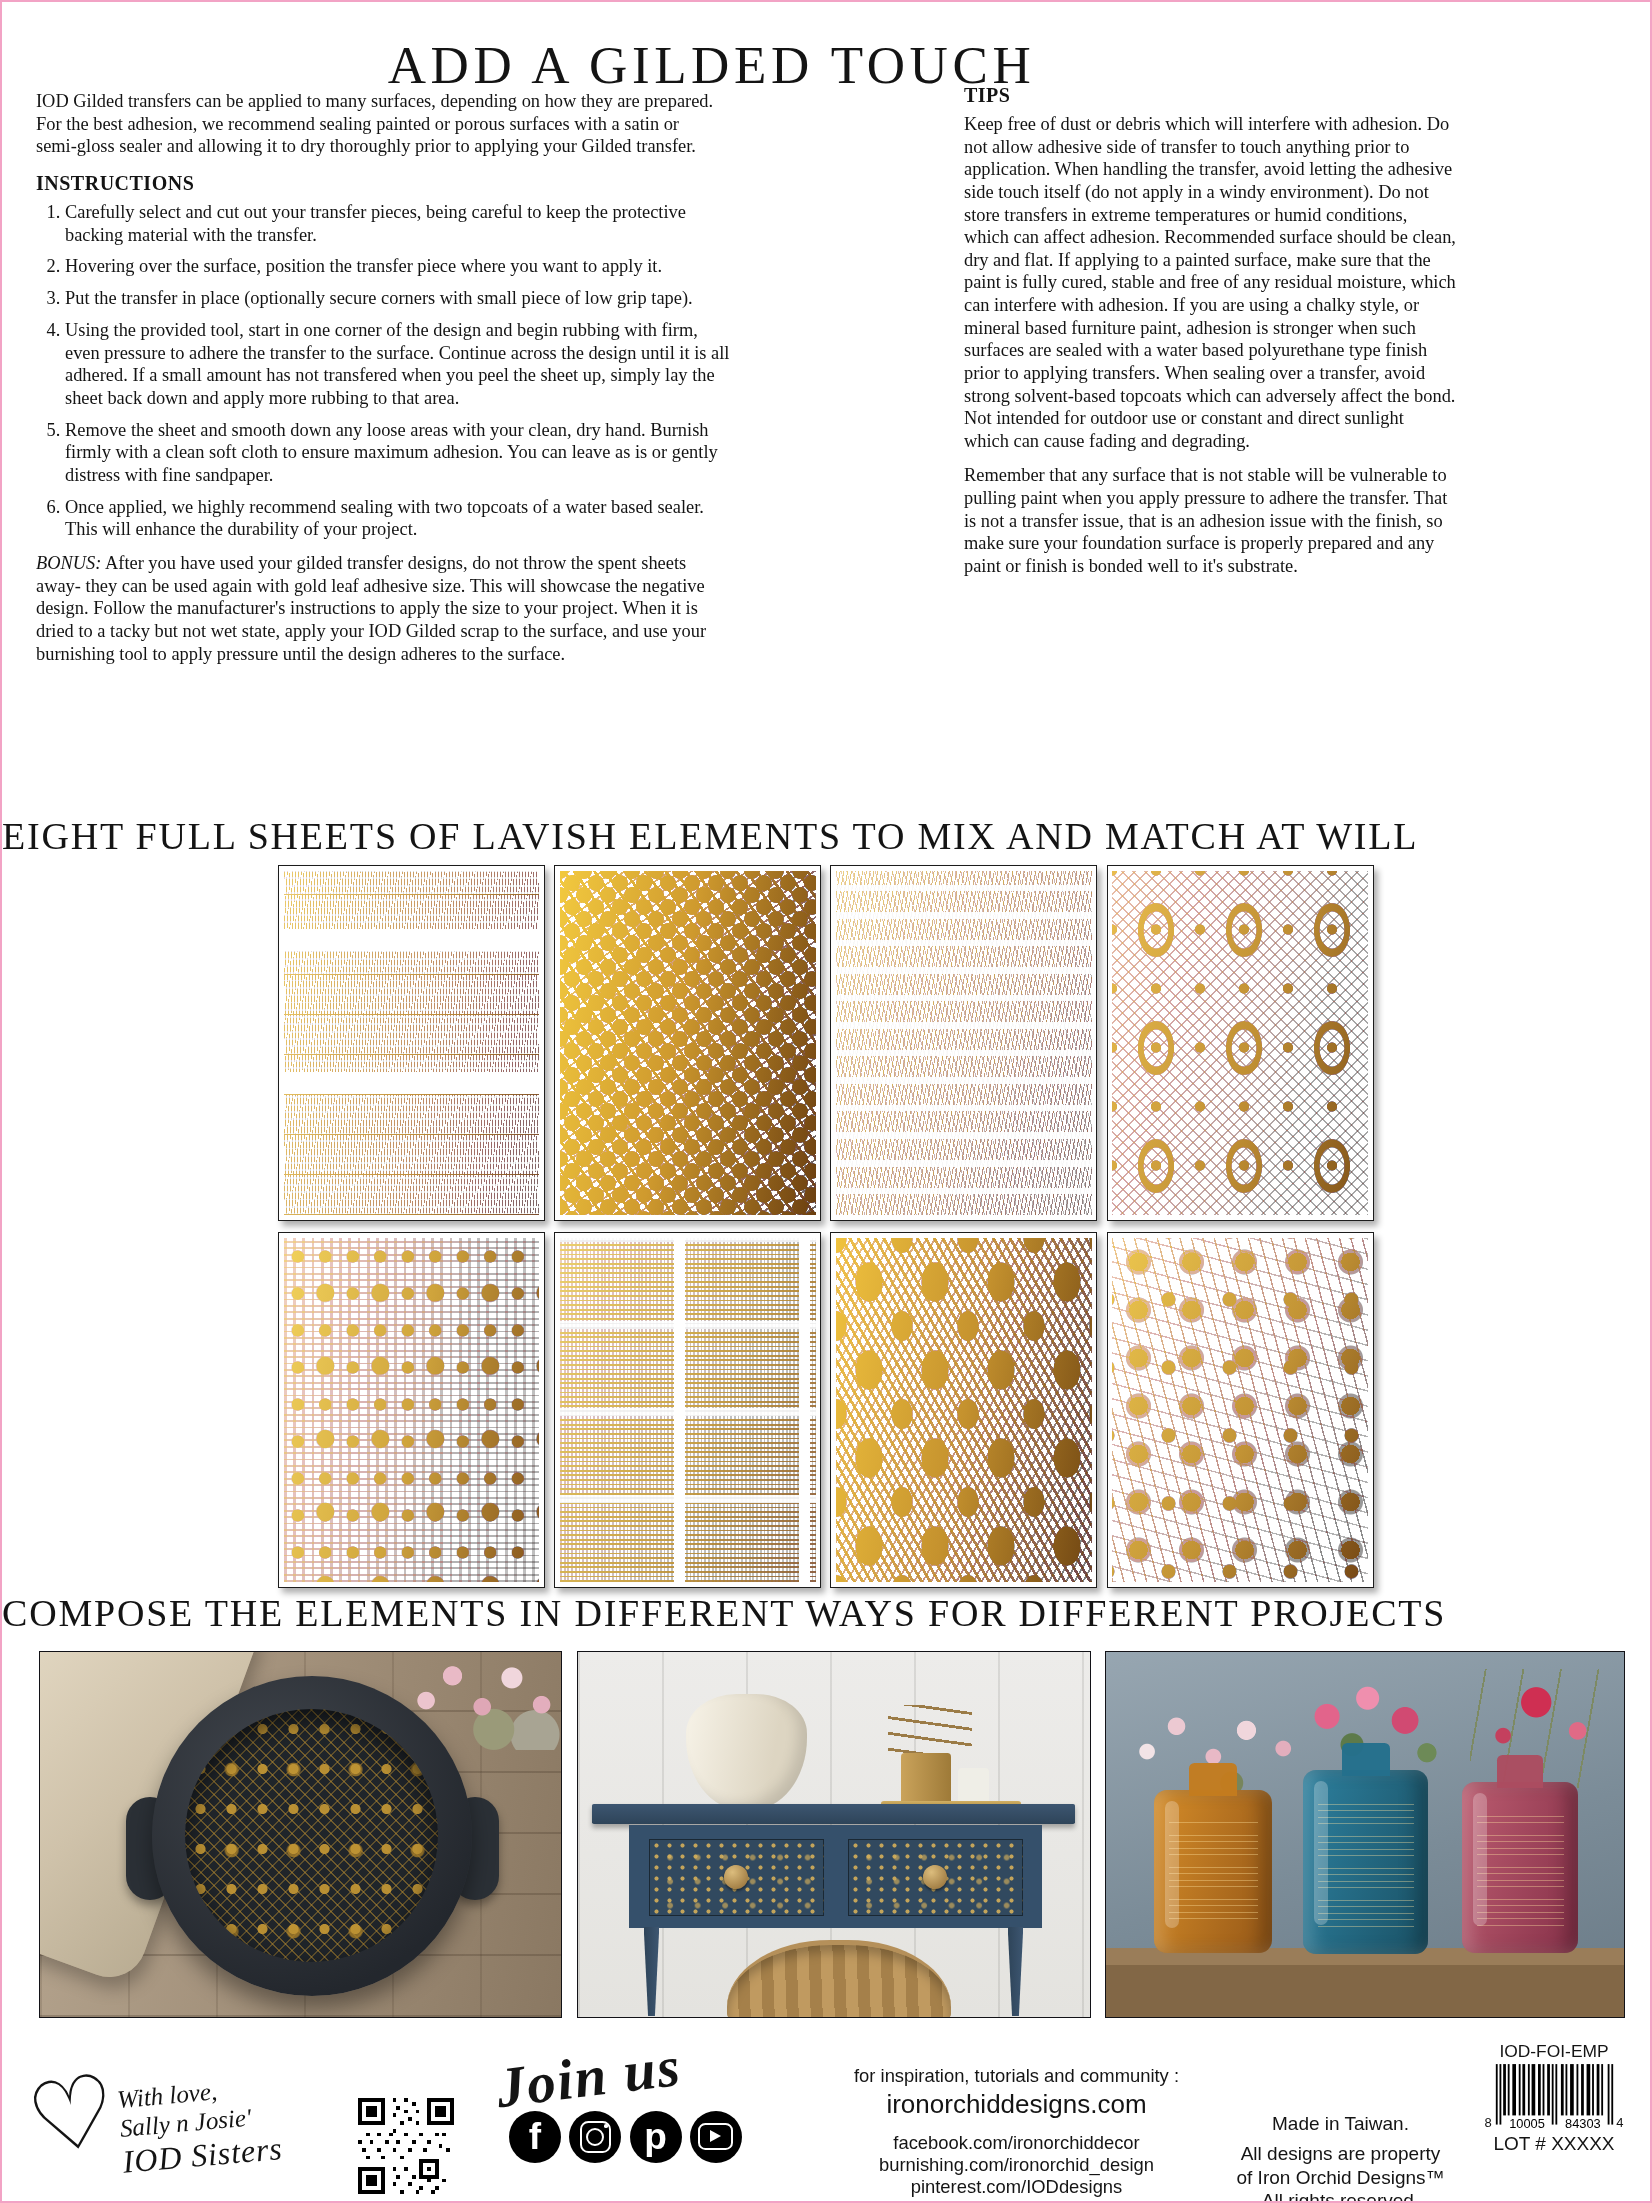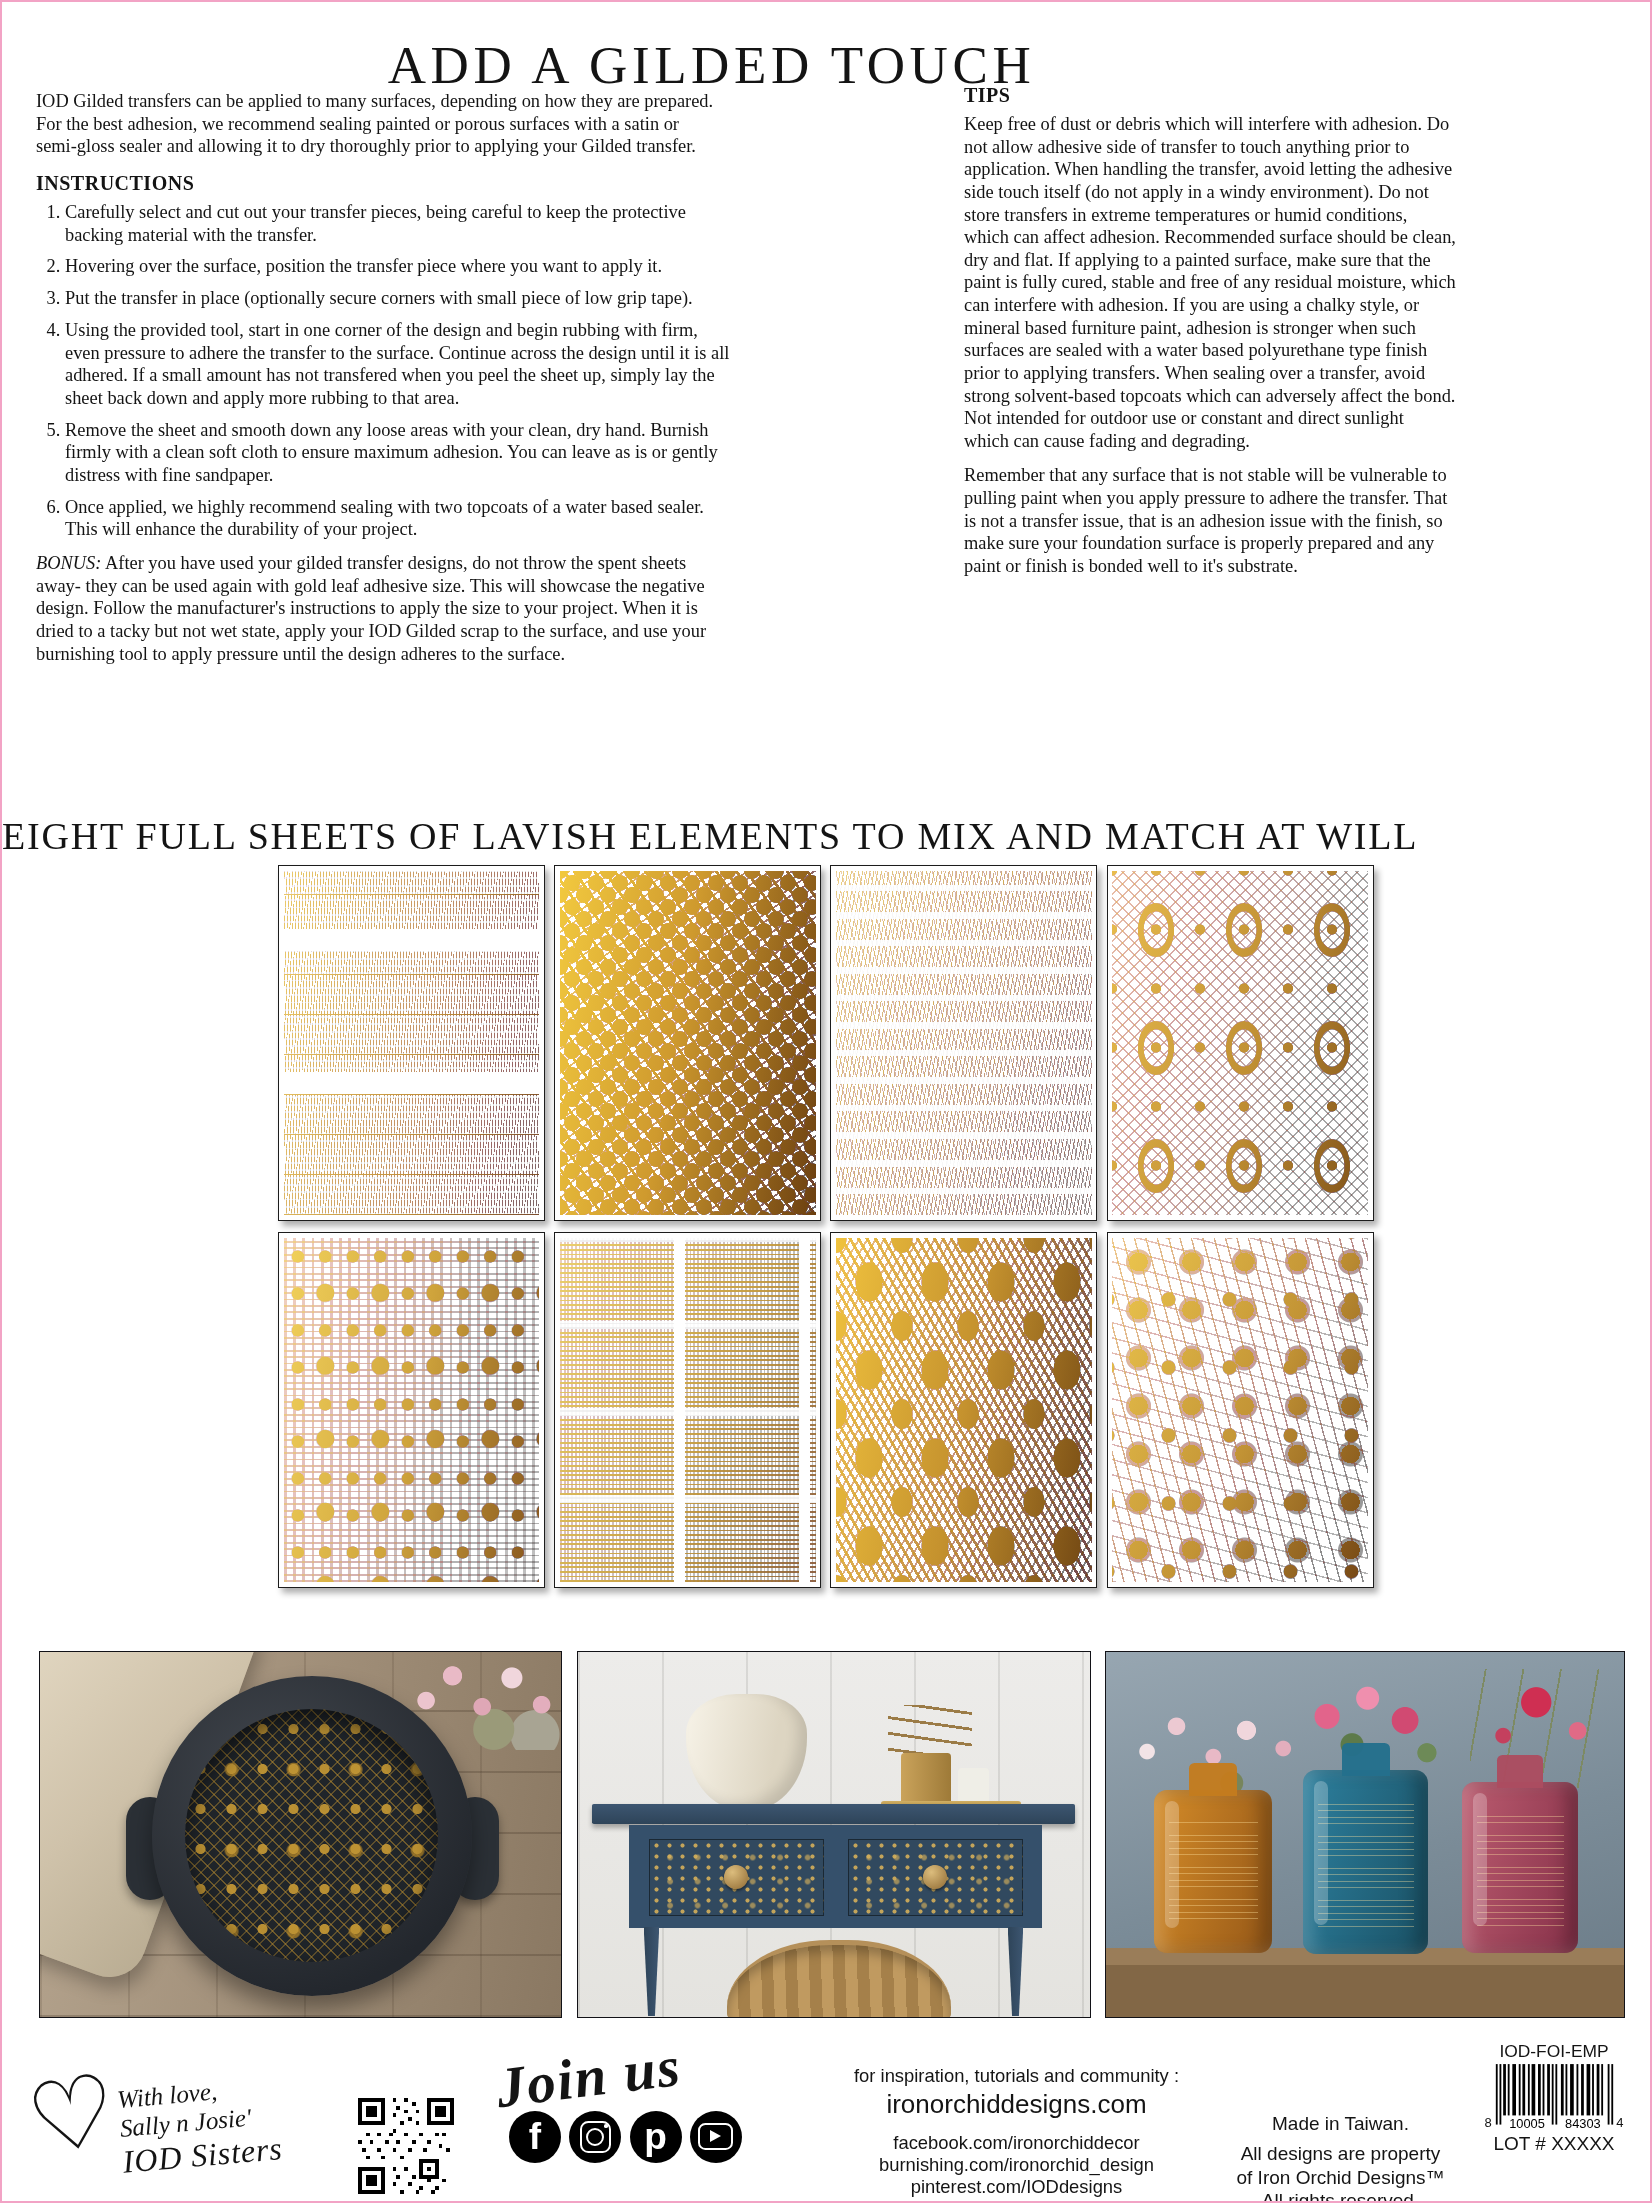--- a/index.html
+++ b/index.html
@@ -312,20 +312,21 @@
           <div class="pat p7"></div>
           <div class="gold g7"></div>
         </div>
       <div class="sheet">
           <div class="pat p8"></div>
           <div class="gold g8"></div>
         </div>
     </div>
   </div>
 
+  <div class="projects-heading">COMPOSE THE ELEMENTS IN DIFFERENT WAYS FOR DIFFERENT PROJECTS</div>
 
   <div class="photos">
     <div class="photo photo1">
       <div class="cloth"></div>
       <div class="handle" style="left:86px;top:145px;"></div>
       <div class="handle" style="left:411px;top:145px;"></div>
       <div class="tray"></div>
       <div class="tray-floor"></div>
       <div class="flowers1"></div>
     </div>

